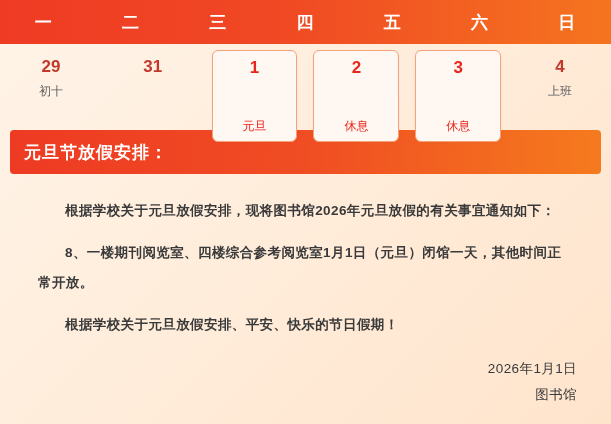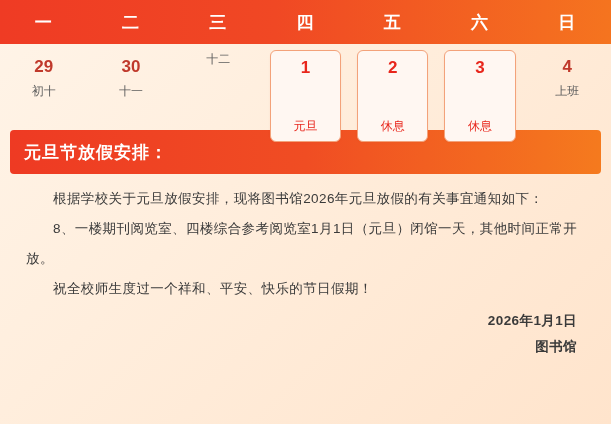--- a/index.html
+++ b/index.html
@@ -103,32 +103,33 @@
   }
 
   
   .notice-body {
     padding: 10px 26px 0 26px;
     color: #3a3a3a;
     font-size: 13.5px;
     line-height: 30px;
   }
   .notice-body p {
-    margin: 0;
+    margin: 12px;
     text-indent: 2em;
     letter-spacing: 0.4px;
+    font-weight: bold;
   }
   .sign {
     padding: 4px 34px 0 0;
     text-align: right;
     color: #3a3a3a;
     font-size: 13.5px;
     line-height: 26px;
   }
-  .sign div { letter-spacing: 0.4px; font-weight: bold; }
+  .sign div { letter-spacing: 0.4px; }
 </style>
 </head>
 <body>
 
 <div class="page">
 
   <div class="weekdays">
     <div class="weekday">一</div>
     <div class="weekday">二</div>
     <div class="weekday">三</div>
@@ -140,27 +141,21 @@
 
   <div class="days">
     <div class="day gray">
       <div class="cell">
         <div class="num">29</div>
         <div class="sub">初十</div>
       </div>
     </div>
     <div class="day gray">
       <div class="cell">
-        <div class="num">30</div>
-        <div class="sub">十一</div>
-      </div>
-    </div>
-    <div class="day gray">
-      <div class="cell">
-        <div class="sub">十二</div>
+        <div class="num">31</div>
       </div>
     </div>
     <div class="day boxed">
       <div class="cell">
         <div class="num">1</div>
         <div class="sub">元旦</div>
       </div>
     </div>
     <div class="day boxed">
       <div class="cell">
@@ -180,21 +175,21 @@
         <div class="sub">上班</div>
       </div>
     </div>
   </div>
 
   <div class="notice-title">元旦节放假安排：</div>
 
   <div class="notice-body">
     <p>根据学校关于元旦放假安排，现将图书馆2026年元旦放假的有关事宜通知如下：</p>
     <p>8、一楼期刊阅览室、四楼综合参考阅览室1月1日（元旦）闭馆一天，其他时间正常开放。</p>
-    <p>祝全校师生度过一个祥和、平安、快乐的节日假期！</p>
+    <p>根据学校关于元旦放假安排、平安、快乐的节日假期！</p>
   </div>
 
   <div class="sign">
     <div>2026年1月1日</div>
     <div>图书馆</div>
   </div>
 
 </div>
 
 </body></html>

